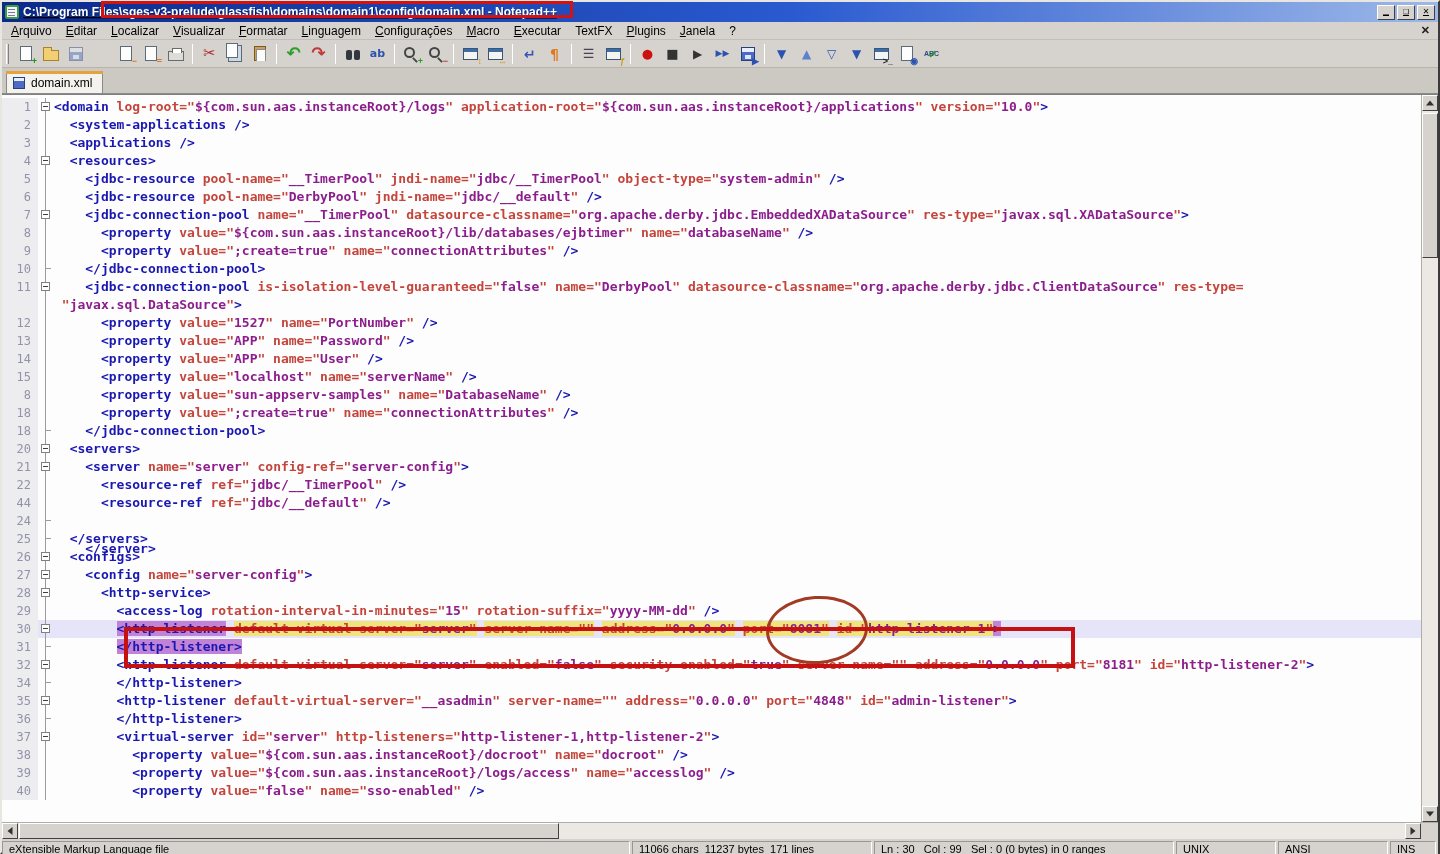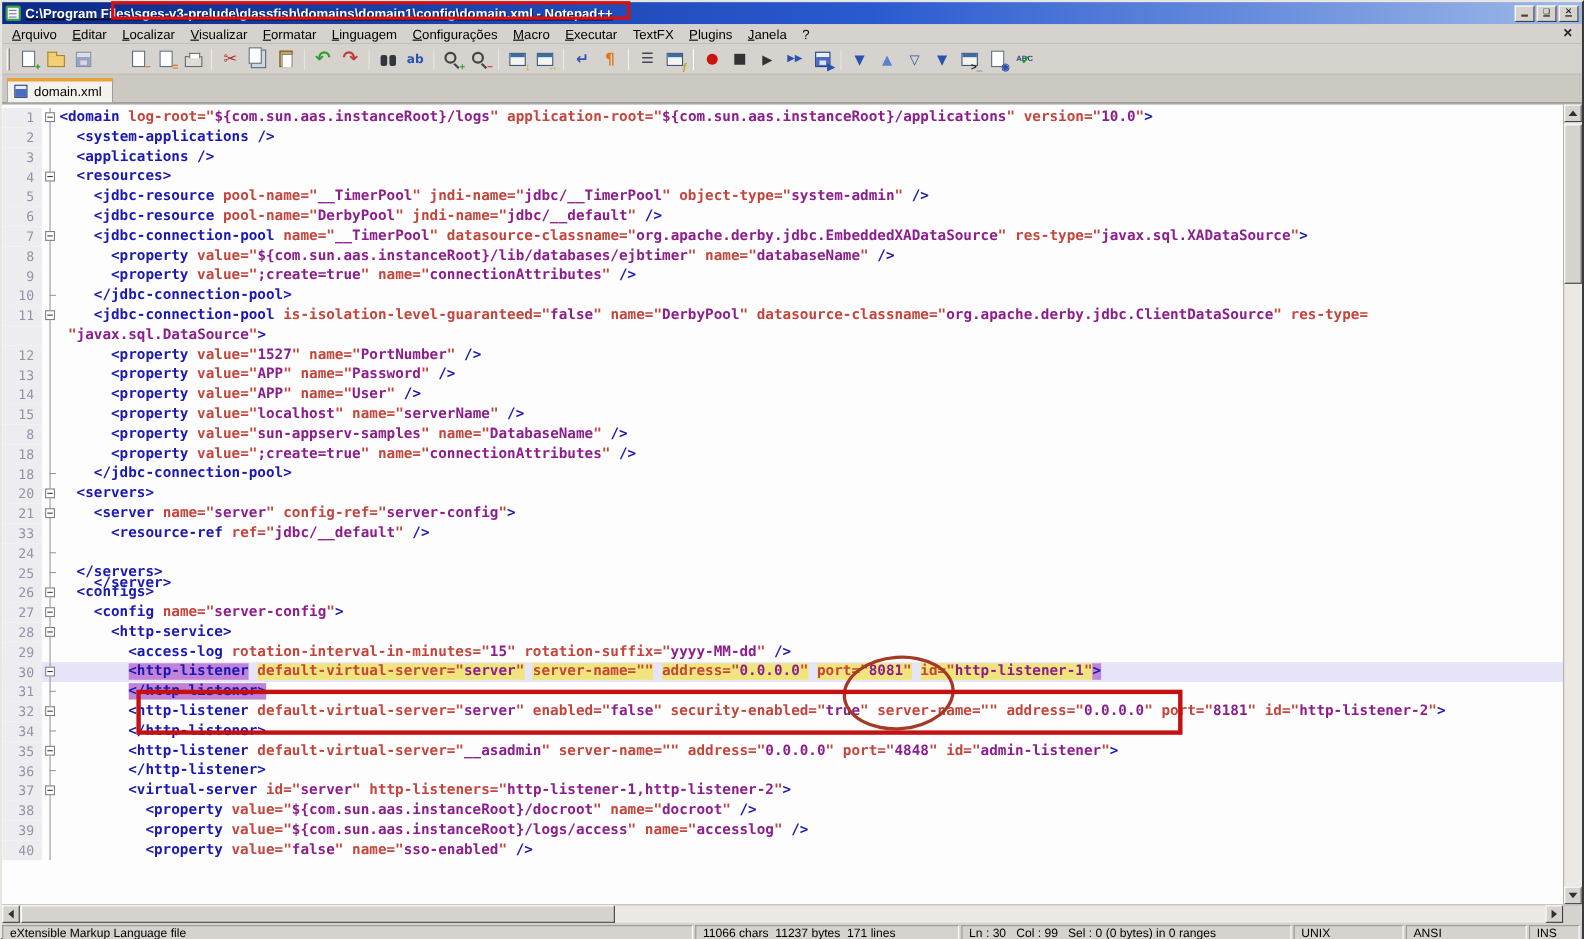--- a/index.html
+++ b/index.html
@@ -290,21 +290,22 @@
         <div class="code-row"><div class="ln"></div><div class="fold"></div><div class="code" style="padding-left: 7.82px;"><span class="tok-a">"</span><span class="tok-v">javax.sql.DataSource</span><span class="tok-a">"</span><span class="tok-t">&gt;</span></div></div>
         <div class="code-row"><div class="ln">12</div><div class="fold"></div><div class="code" style="padding-left: 46.92px;"><span class="tok-t">&lt;property</span><span class="tok-a"> value="</span><span class="tok-v">1527</span><span class="tok-a">" name="</span><span class="tok-v">PortNumber</span><span class="tok-a">"</span><span class="tok-t"> /&gt;</span></div></div>
         <div class="code-row"><div class="ln">13</div><div class="fold"></div><div class="code" style="padding-left: 46.92px;"><span class="tok-t">&lt;property</span><span class="tok-a"> value="</span><span class="tok-v">APP</span><span class="tok-a">" name="</span><span class="tok-v">Password</span><span class="tok-a">"</span><span class="tok-t"> /&gt;</span></div></div>
         <div class="code-row"><div class="ln">14</div><div class="fold"></div><div class="code" style="padding-left: 46.92px;"><span class="tok-t">&lt;property</span><span class="tok-a"> value="</span><span class="tok-v">APP</span><span class="tok-a">" name="</span><span class="tok-v">User</span><span class="tok-a">"</span><span class="tok-t"> /&gt;</span></div></div>
         <div class="code-row"><div class="ln">15</div><div class="fold"></div><div class="code" style="padding-left: 46.92px;"><span class="tok-t">&lt;property</span><span class="tok-a"> value="</span><span class="tok-v">localhost</span><span class="tok-a">" name="</span><span class="tok-v">serverName</span><span class="tok-a">"</span><span class="tok-t"> /&gt;</span></div></div>
         <div class="code-row"><div class="ln">8</div><div class="fold"></div><div class="code" style="padding-left: 46.92px;"><span class="tok-t">&lt;property</span><span class="tok-a"> value="</span><span class="tok-v">sun-appserv-samples</span><span class="tok-a">" name="</span><span class="tok-v">DatabaseName</span><span class="tok-a">"</span><span class="tok-t"> /&gt;</span></div></div>
         <div class="code-row"><div class="ln">18</div><div class="fold"></div><div class="code" style="padding-left: 46.92px;"><span class="tok-t">&lt;property</span><span class="tok-a"> value="</span><span class="tok-v">;create=true</span><span class="tok-a">" name="</span><span class="tok-v">connectionAttributes</span><span class="tok-a">"</span><span class="tok-t"> /&gt;</span></div></div>
         <div class="code-row"><div class="ln">18</div><div class="fold"><div class="fold-tick"></div></div><div class="code" style="padding-left: 31.28px;"><span class="tok-t">&lt;/jdbc-connection-pool&gt;</span></div></div>
         <div class="code-row"><div class="ln">20</div><div class="fold"><div class="fold-box"></div></div><div class="code" style="padding-left: 15.64px;"><span class="tok-t">&lt;servers&gt;</span></div></div>
         <div class="code-row"><div class="ln">21</div><div class="fold"><div class="fold-box"></div></div><div class="code" style="padding-left: 31.28px;"><span class="tok-t">&lt;server</span><span class="tok-a"> name="</span><span class="tok-v">server</span><span class="tok-a">" config-ref="</span><span class="tok-v">server-config</span><span class="tok-a">"</span><span class="tok-t">&gt;</span></div></div>
-        <div class="code-row"><div class="ln">33</div><div class="fold"></div><div class="code" style="padding-left: 46.92px;"><span class="tok-t">&lt;resource-ref</span><span class="tok-a"> ref="</span><span class="tok-v">jdbc/__default</span><span class="tok-a">"</span><span class="tok-t"> /&gt;</span></div></div>
+        <div class="code-row"><div class="ln">22</div><div class="fold"></div><div class="code" style="padding-left: 46.92px;"><span class="tok-t">&lt;resource-ref</span><span class="tok-a"> ref="</span><span class="tok-v">jdbc/__TimerPool</span><span class="tok-a">"</span><span class="tok-t"> /&gt;</span></div></div>
+        <div class="code-row"><div class="ln">44</div><div class="fold"></div><div class="code" style="padding-left: 46.92px;"><span class="tok-t">&lt;resource-ref</span><span class="tok-a"> ref="</span><span class="tok-v">jdbc/__default</span><span class="tok-a">"</span><span class="tok-t"> /&gt;</span></div></div>
         <div class="code-row"><div class="ln">24</div><div class="fold"><div class="fold-tick"></div></div><div class="code" style="padding-left: 31.28px; margin-top: 28px;"><span class="tok-t">&lt;/server&gt;</span></div></div>
         <div class="code-row"><div class="ln">25</div><div class="fold"><div class="fold-tick"></div></div><div class="code" style="padding-left: 15.64px;"><span class="tok-t">&lt;/servers&gt;</span></div></div>
         <div class="code-row"><div class="ln">26</div><div class="fold"><div class="fold-box"></div></div><div class="code" style="padding-left: 15.64px;"><span class="tok-t">&lt;configs&gt;</span></div></div>
         <div class="code-row"><div class="ln">27</div><div class="fold"><div class="fold-box"></div></div><div class="code" style="padding-left: 31.28px;"><span class="tok-t">&lt;config</span><span class="tok-a"> name="</span><span class="tok-v">server-config</span><span class="tok-a">"</span><span class="tok-t">&gt;</span></div></div>
         <div class="code-row"><div class="ln">28</div><div class="fold"><div class="fold-box"></div></div><div class="code" style="padding-left: 46.92px;"><span class="tok-t">&lt;http-service&gt;</span></div></div>
         <div class="code-row"><div class="ln">29</div><div class="fold"></div><div class="code" style="padding-left: 62.56px;"><span class="tok-t">&lt;access-log</span><span class="tok-a"> rotation-interval-in-minutes="</span><span class="tok-v">15</span><span class="tok-a">" rotation-suffix="</span><span class="tok-v">yyyy-MM-dd</span><span class="tok-a">"</span><span class="tok-t"> /&gt;</span></div></div>
         <div class="code-row cur"><div class="ln">30</div><div class="fold"><div class="fold-box"></div></div><div class="code" style="padding-left: 62.56px;"><span class="tok-t hl-pu">&lt;http-listener</span><span class="tok-p"> </span><span class="tok-a hl-y">default-virtual-server="</span><span class="tok-v hl-y">server</span><span class="tok-a hl-y">"</span><span class="tok-p"> </span><span class="tok-a hl-y">server-name=""</span><span class="tok-p"> </span><span class="tok-a hl-y">address="</span><span class="tok-v hl-y">0.0.0.0</span><span class="tok-a hl-y">"</span><span class="tok-p"> </span><span class="tok-a hl-y">port="</span><span class="tok-v hl-y">8081</span><span class="tok-a hl-y">"</span><span class="tok-p"> </span><span class="tok-a hl-y">id="</span><span class="tok-v hl-y">http-listener-1</span><span class="tok-a hl-y">"</span><span class="tok-t hl-pu">&gt;</span></div></div>
         <div class="code-row"><div class="ln">31</div><div class="fold"><div class="fold-tick"></div></div><div class="code" style="padding-left: 62.56px;"><span class="tok-t hl-pu">&lt;/http-listener&gt;</span></div></div>
         <div class="code-row"><div class="ln">32</div><div class="fold"><div class="fold-box"></div></div><div class="code" style="padding-left: 62.56px;"><span class="tok-t">&lt;http-listener</span><span class="tok-a"> default-virtual-server="</span><span class="tok-v">server</span><span class="tok-a">" enabled="</span><span class="tok-v">false</span><span class="tok-a">" security-enabled="</span><span class="tok-v">true</span><span class="tok-a">" server-name="" address="</span><span class="tok-v">0.0.0.0</span><span class="tok-a">" port="</span><span class="tok-v">8181</span><span class="tok-a">" id="</span><span class="tok-v">http-listener-2</span><span class="tok-a">"</span><span class="tok-t">&gt;</span></div></div>
         <div class="code-row"><div class="ln">34</div><div class="fold"><div class="fold-tick"></div></div><div class="code" style="padding-left: 62.56px;"><span class="tok-t">&lt;/http-listener&gt;</span></div></div>

